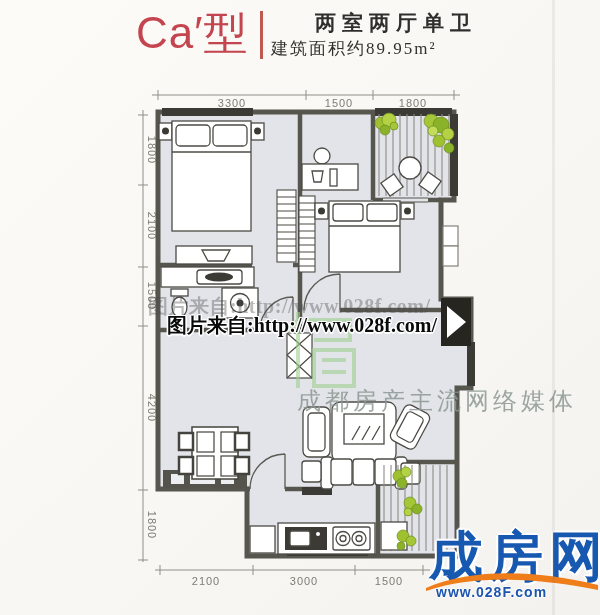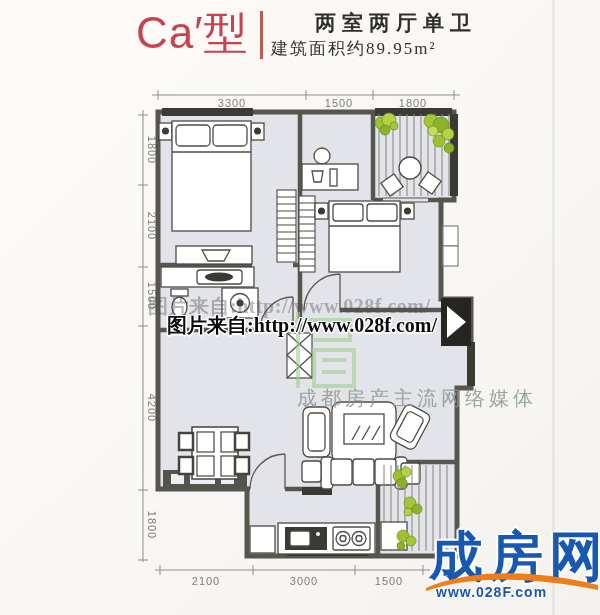--- a/index.html
+++ b/index.html
@@ -64,21 +64,21 @@
   .wm-portal-url {
     position:absolute; left:361px; top:356px;
     font-family:"Liberation Sans",sans-serif;
     font-size:21px; font-weight:700; letter-spacing:2.5px; white-space:nowrap;
     color:#e8837a;
     text-shadow:-1px 0 0 #fff,1px 0 0 #fff,0 -1px 0 #fff,0 1px 0 #fff;
   }
   .wm-portal-slogan {
     position:absolute; left:297px; top:385px;
     font-family:"Liberation Serif","DejaVu Serif",serif;
-    font-size:20px; font-weight:400; letter-spacing:4px; white-space:nowrap;
+    font-size:24px; font-weight:400; letter-spacing:4px; white-space:nowrap;
     color:rgba(140,150,146,0.85);
   }
   .wm-logo-glyph { position:absolute; left:284px; top:306px; opacity:0.6; }
   
   .footer-name {
     position:absolute; left:429px; top:521px;
     font-family:"Liberation Serif","DejaVu Serif",serif;
     font-size:54px; font-weight:700; letter-spacing:6px; white-space:nowrap;
     color:#1758b0;
     text-shadow:-2px 0 0 #fff,2px 0 0 #fff,0 -2px 0 #fff,0 2px 0 #fff,

